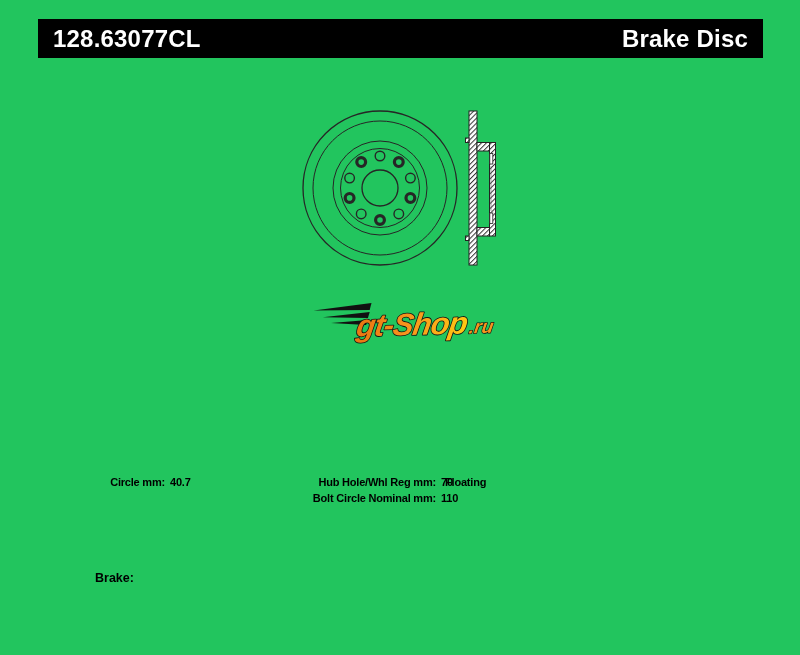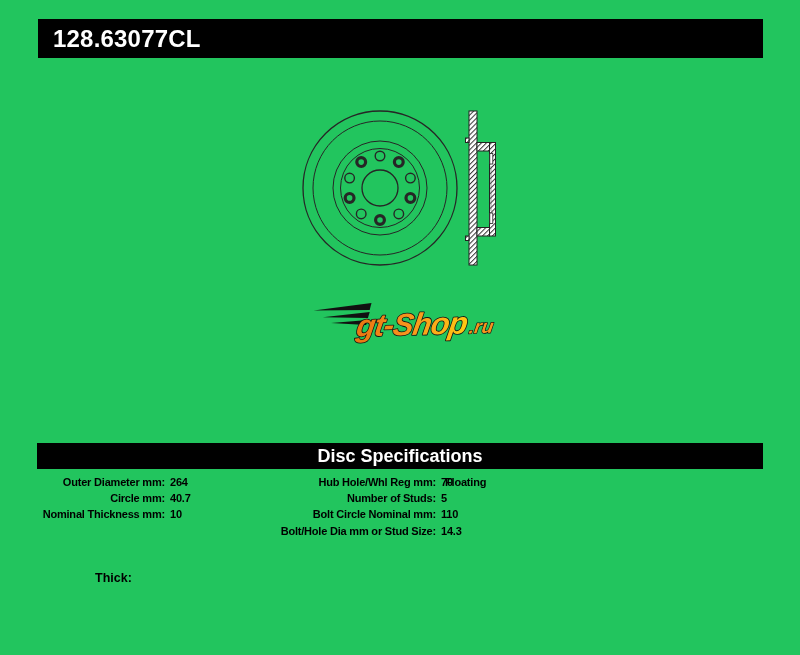--- a/index.html
+++ b/index.html
@@ -36,20 +36,21 @@
   
   .note-label{position:absolute;left:95px;top:571px;font-size:12.5px;font-weight:bold;}
 </style>
 </head>
 <body>
 
 <div class="page">
 
   <div class="header-bar">
     <span>128.63077CL</span>
+    <span>Brake Disc</span>
   </div>
 
   <svg class="drawing" viewBox="280 88 240 200" xmlns="http://www.w3.org/2000/svg">
     <defs>
       <pattern id="hatch" width="3.5" height="3.5" patternUnits="userSpaceOnUse" patternTransform="rotate(45)">
         <rect width="3.5" height="3.5" fill="#ffffff"></rect>
         <line x1="0.5" y1="0" x2="0.5" y2="3.5" stroke="#333" stroke-width="1"></line>
       </pattern>
     </defs>
 
@@ -104,59 +105,40 @@
         <polygon points="11,20 58,16 56,22"></polygon>
         <polygon points="19,26 56,24 54,29"></polygon>
       </g>
       <g transform="skewX(-10)">
         <text x="50" y="40" font-size="31" font-weight="bold" font-style="italic" font-family="Liberation Sans, sans-serif" letter-spacing="-1" fill="url(#logoGrad)" stroke="#111" stroke-width="1.6" stroke-linejoin="round" paint-order="stroke">gt-Shop</text>
         <text x="163" y="40" font-size="19" font-weight="bold" font-style="italic" font-family="Liberation Sans, sans-serif" fill="#F7941D" stroke="#111" stroke-width="1.3" stroke-linejoin="round" paint-order="stroke">.ru</text>
       </g>
     </g>
   </svg>
 
-  <div class="spec-bar">
-    <span>Disc Specifications</span>
-  </div>
 
   <div class="spec-col spec-col1">
     <div class="spec-row">
-      <span class="lbl">Outer Diameter mm:</span>
-      <span class="val">264</span>
-    </div>
-    <div class="spec-row">
       <span class="lbl">Circle mm:</span>
       <span class="val">40.7</span>
-    </div>
-    <div class="spec-row">
-      <span class="lbl">Nominal Thickness mm:</span>
-      <span class="val">10</span>
     </div>
   </div>
 
   <div class="spec-col spec-col2">
     <div class="spec-row">
       <span class="lbl">Hub Hole/Whl Reg mm:</span>
       <span class="val">70</span>
     </div>
     <div class="spec-row">
-      <span class="lbl">Number of Studs:</span>
-      <span class="val">5</span>
-    </div>
-    <div class="spec-row">
       <span class="lbl">Bolt Circle Nominal mm:</span>
       <span class="val">110</span>
-    </div>
-    <div class="spec-row">
-      <span class="lbl">Bolt/Hole Dia mm or Stud Size:</span>
-      <span class="val">14.3</span>
     </div>
   </div>
 
   <div class="spec-col spec-col3">
     <div class="spec-row">
       <span class="val">Floating</span>
     </div>
   </div>
 
-  <div class="note-label">Thick:</div>
+  <div class="note-label">Brake:</div>
 
 </div>
 
 </body></html>

